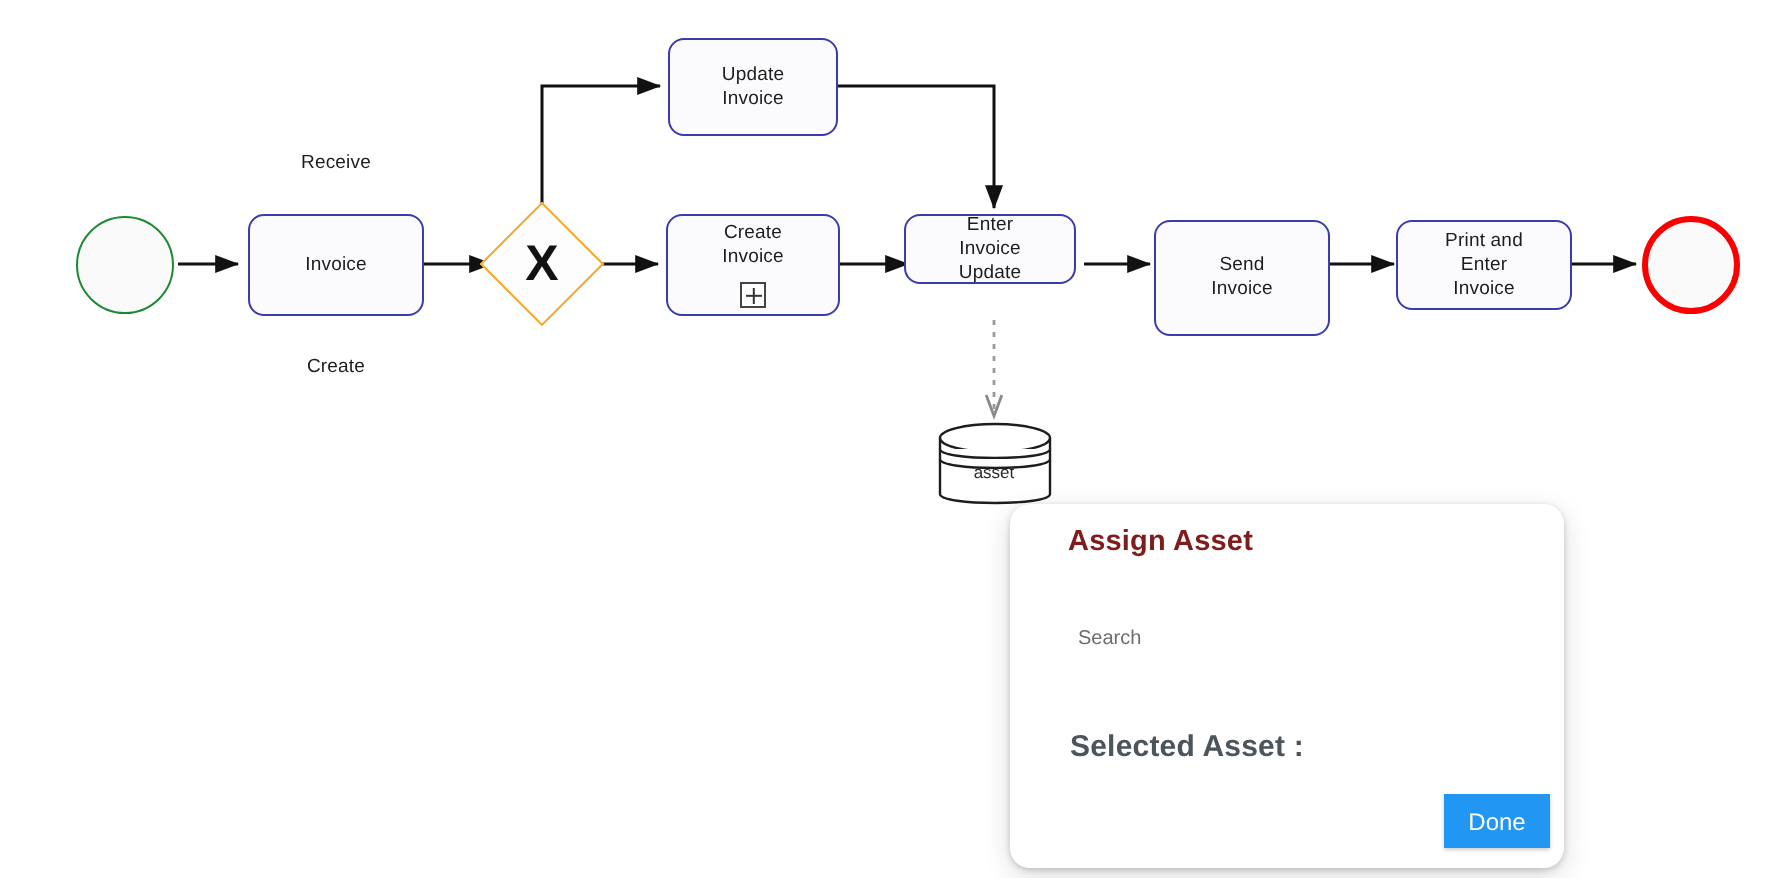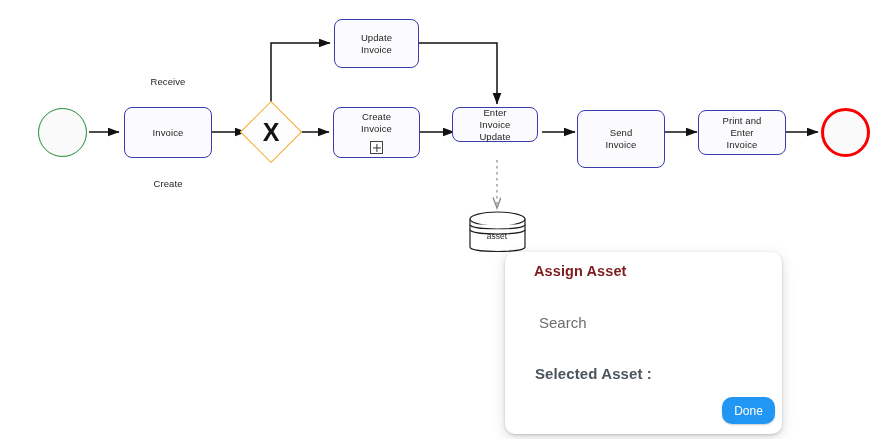--- a/index.html
+++ b/index.html
@@ -143,21 +143,21 @@
     position: absolute;
     left: 17px;
     top: 55px;
     width: 245px;
     height: 28px;
   }
   .search-label {
     position: absolute;
     left: 17px;
     top: 7px;
-    font-size: 15px;
+    font-size: 10px;
     color: #6d6d6d;
   }
   .search-input {
     position: absolute;
     left: 76px;
     top: 0;
     width: 152px;
     height: 24px;
     border: none;
     border-bottom: 1px solid #d6d6d6;
@@ -183,21 +183,21 @@
   }
   .done-button {
     position: absolute;
     left: 217px;
     top: 145px;
     width: 53px;
     height: 27px;
     background: #2196f3;
     color: #ffffff;
     border: none;
-    border-radius: 10px;
+    border-radius: 0;
     font-family: "Liberation Sans", sans-serif;
     font-size: 12px;
     cursor: pointer;
     box-shadow: 0 1px 2px rgba(0,0,0,0.20);
     padding: 0;
   }
 </style>
 </head>
 <body>
 

